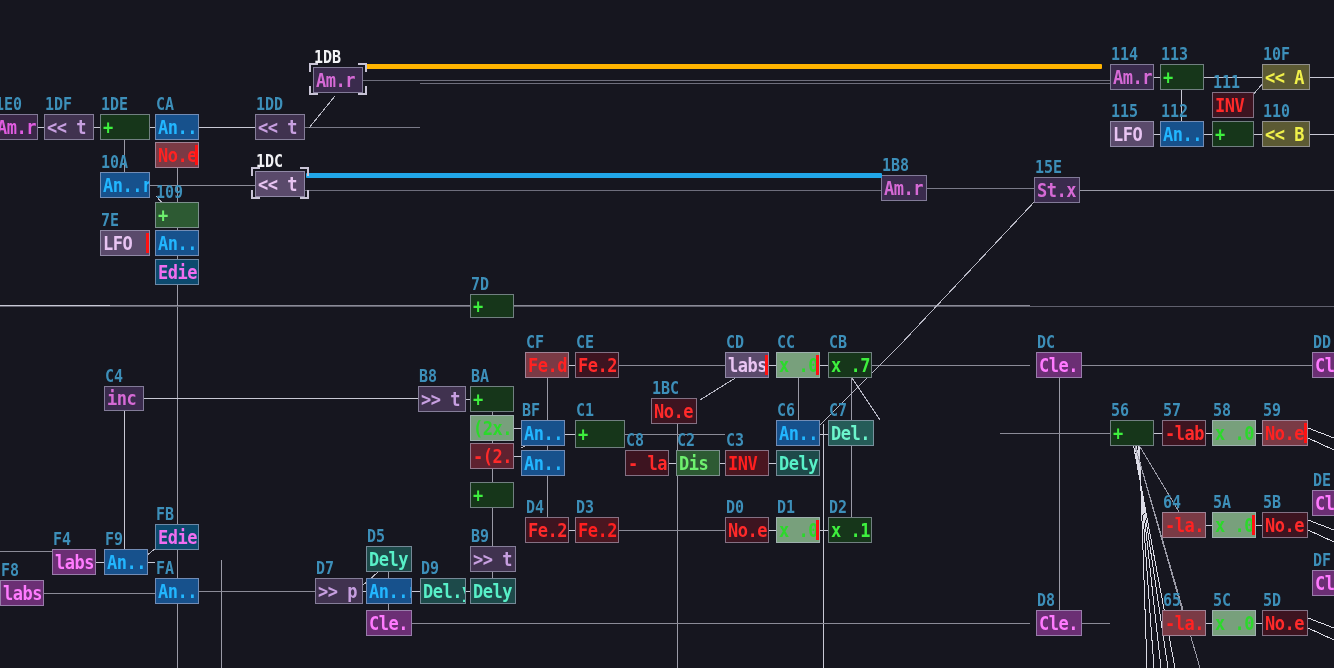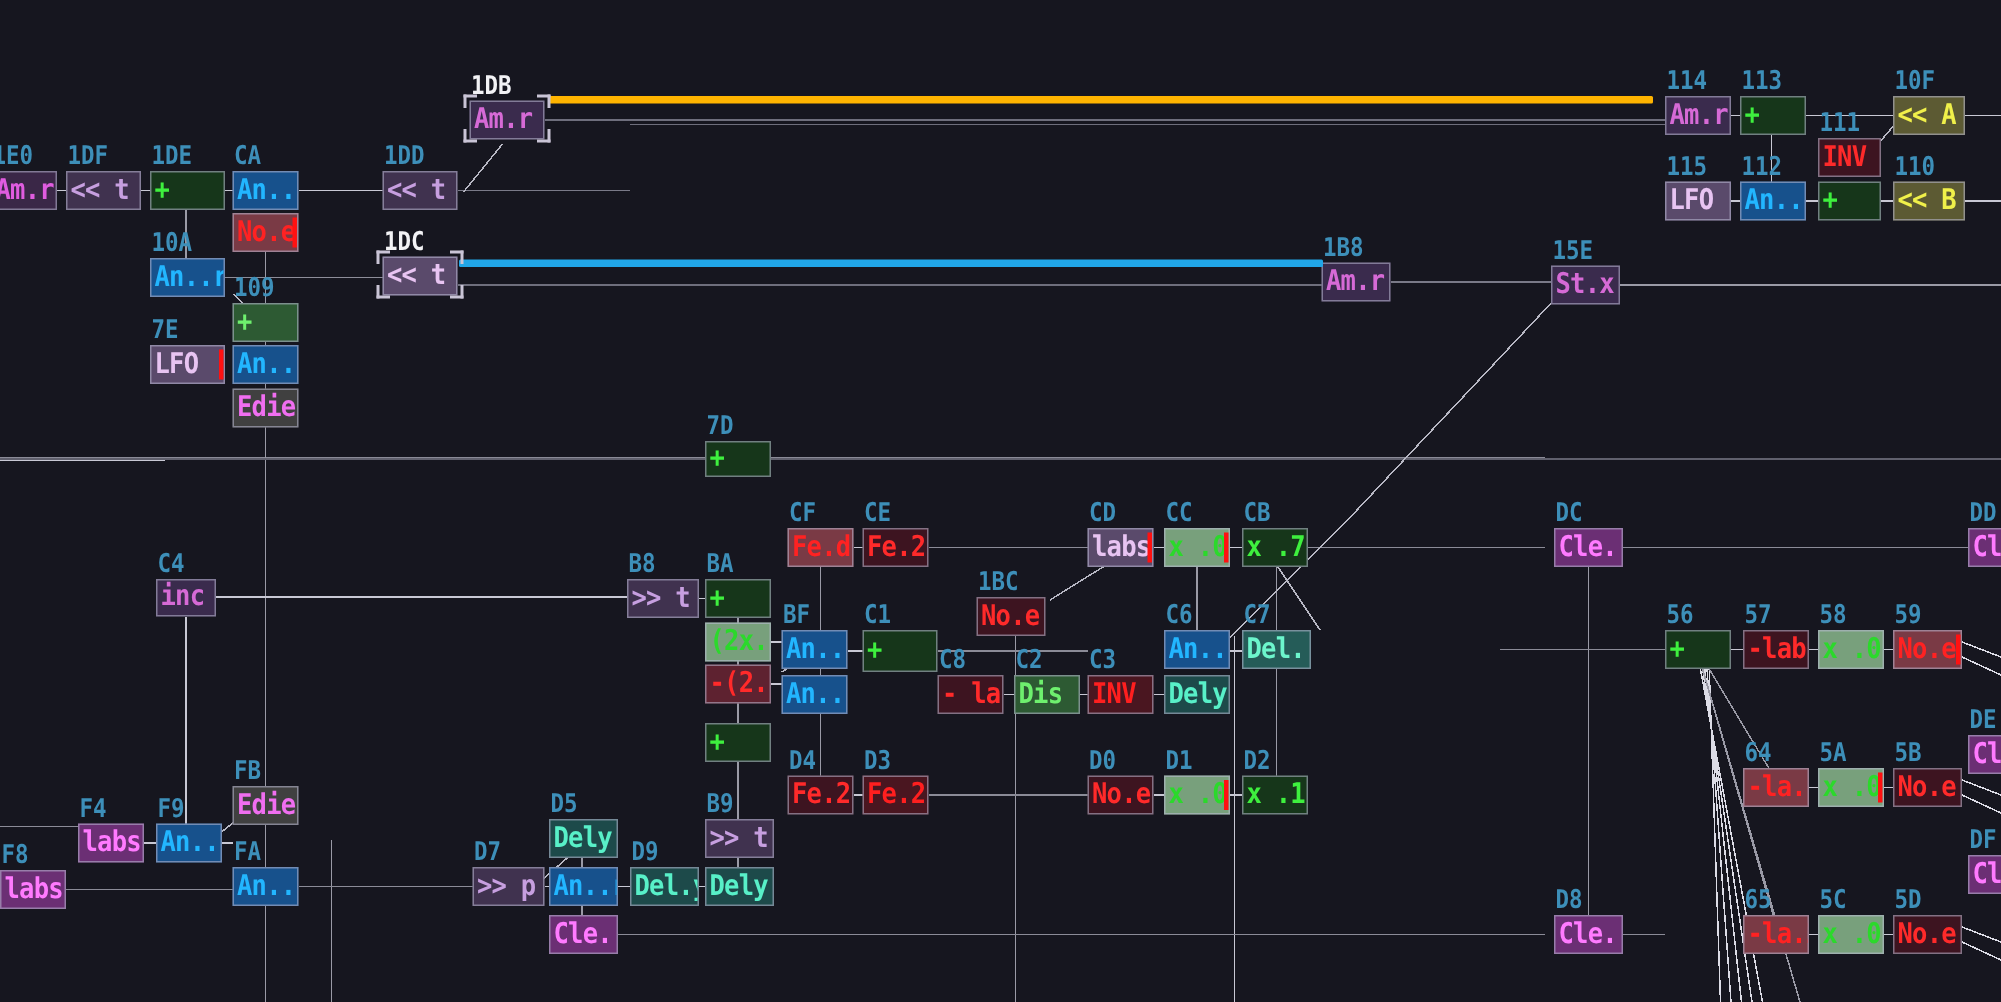--- a/index.html
+++ b/index.html
@@ -52,21 +52,21 @@
   .c-green-dk{background:#16361a;color:#3ef03e;}
   .c-green-mid{background:#2d5a33;color:#6ef06e;}
   .c-blue{background:#17518c;color:#22b6ff;}
   .c-red{background:#4a1620;color:#ff1f1f;}
   .c-red2{background:#5e2230;color:#ff2a2a;}
   .c-red-lt{background:#7a3a45;color:#ff2222;}
   .c-maroon{background:#3d1420;color:#ff2a2a;}
   .c-teal{background:#1d4a4a;color:#58f0c8;}
   .c-teal2{background:#255c58;color:#6cf5cc;}
   .c-olive{background:#5c5a33;color:#f0f04a;}
-  .c-magenta{background:#404040;color:#f06ef0;}
+  .c-magenta{background:#0c4a6e;color:#f06ef0;}
   .c-magenta2{background:#6b2f74;color:#ff7aff;}
 
   
   .selbox{position:absolute;z-index:3;pointer-events:none;}
   .selbox i{position:absolute;width:7px;height:7px;border:2px solid #c9c4d6;}
   .selbox i.tl{left:0;top:0;border-right:0;border-bottom:0;}
   .selbox i.tr{right:0;top:0;border-left:0;border-bottom:0;}
   .selbox i.bl{left:0;bottom:0;border-right:0;border-top:0;}
   .selbox i.br{right:0;bottom:0;border-left:0;border-top:0;}
 

